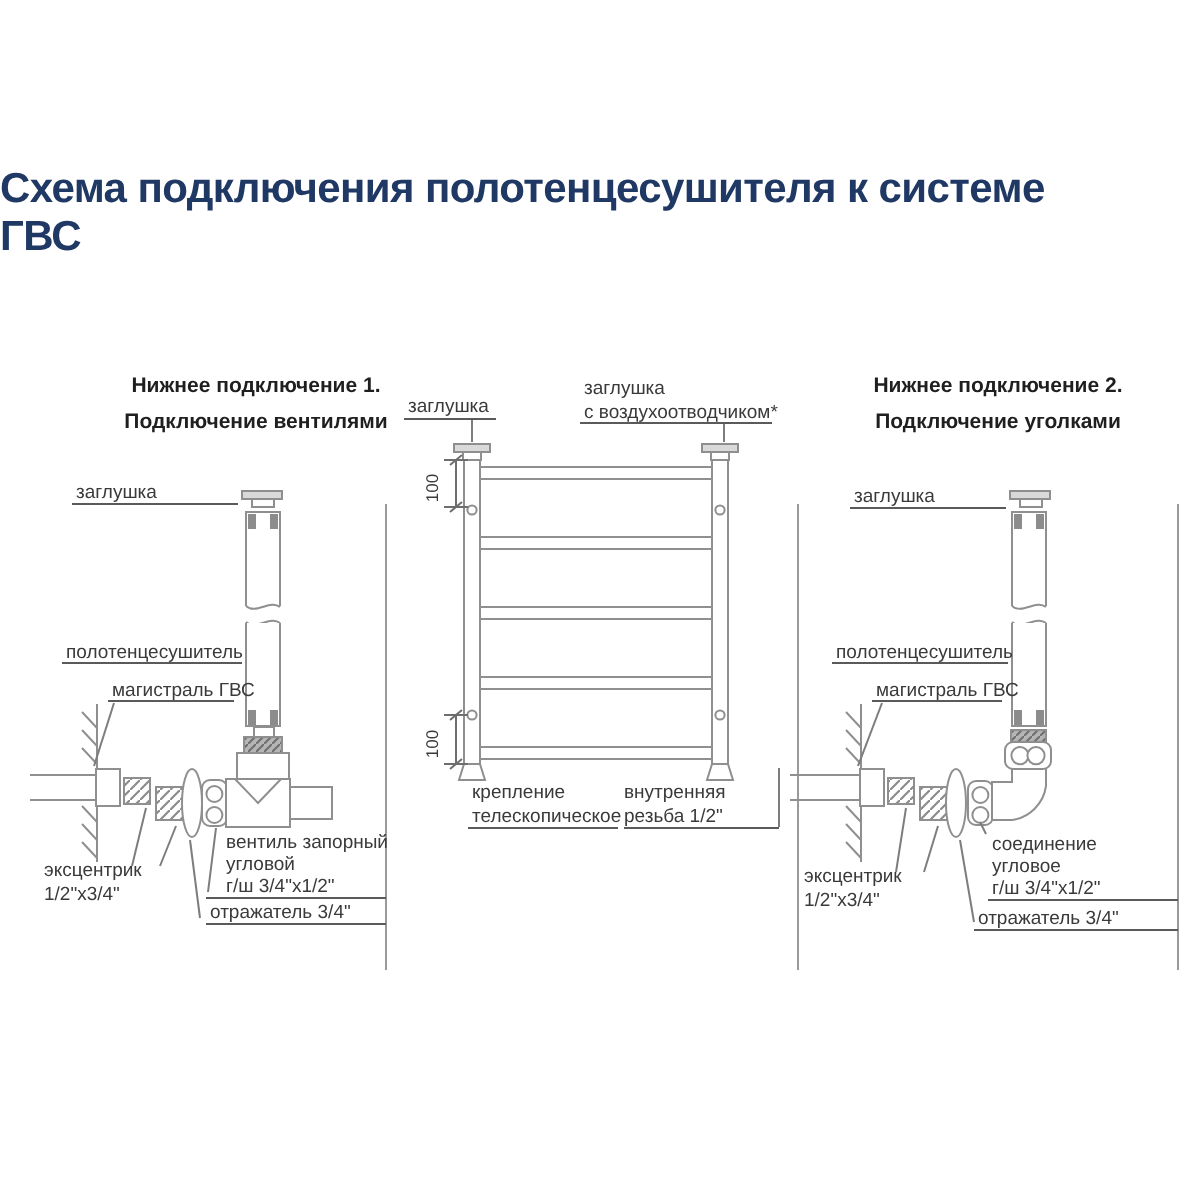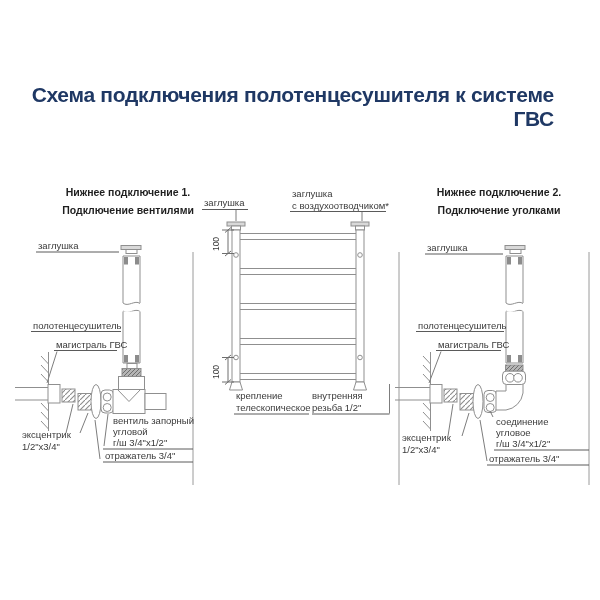--- a/index.html
+++ b/index.html
@@ -1,18 +1,18 @@
 <!DOCTYPE html>
 <html><head>
 <meta charset="utf-8">
 <style>
   html,body{margin:0;padding:0;background:#ffffff;}
   .page{position:relative;width:600px;height:600px;background:#ffffff;overflow:hidden;
         font-family:"Liberation Sans",sans-serif;}
-  .title{position:absolute;top:83px;left:0;width:554px;text-align:right;
+  .title{position:absolute;top:83px;left:0;width:554px;text-align:left;
          font-size:21px;font-weight:bold;color:#1f3864;letter-spacing:-0.3px;}
   svg{position:absolute;top:0;left:0;}
   .hdr{font-family:"Liberation Sans",sans-serif;font-size:10.5px;font-weight:bold;fill:#1f1f1f;}
   .lbl{font-family:"Liberation Sans",sans-serif;font-size:9.5px;fill:#3a3a3a;}
   .dim{font-family:"Liberation Sans",sans-serif;font-size:8.5px;fill:#3a3a3a;}
 </style>
 </head>
 <body>
 
 <div class="page">

